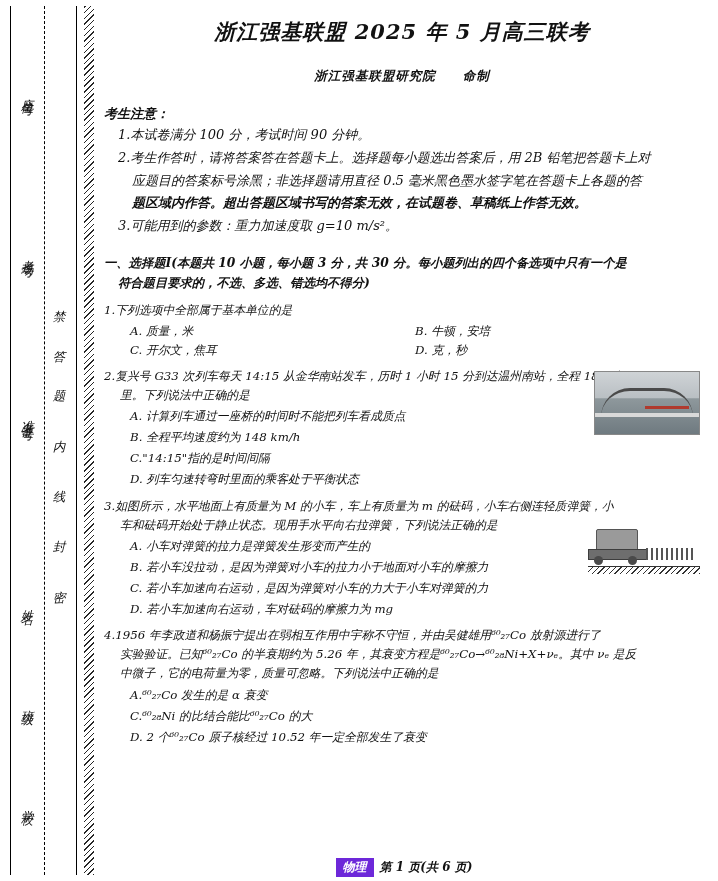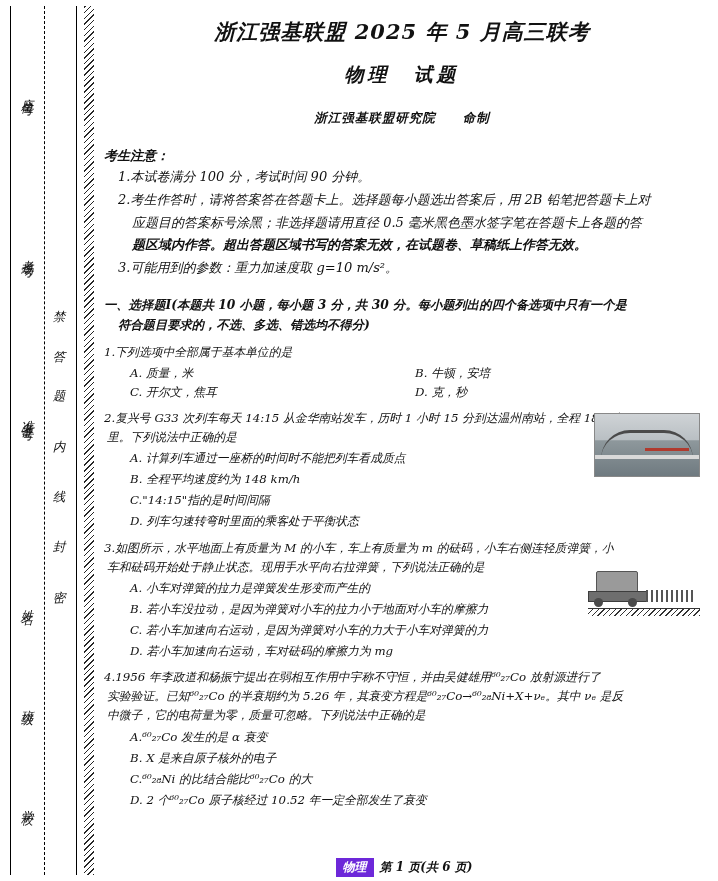--- a/index.html
+++ b/index.html
@@ -52,21 +52,21 @@
 
   .notice-head{font-size:13px;font-weight:bold;margin:20px 0 2px 0;}
   .notice-item{font-size:13px;line-height:1.6;margin:2px 0 0 14px;text-indent:0;}
   .notice-item .ind{display:block;margin-left:14px;}
   .bold{font-weight:bold;}
 
   .sec-head{font-size:12.3px;font-weight:bold;line-height:1.65;margin:16px 0 0 0;}
   .sec-head .ind2{display:block;margin-left:14px;}
 
   .q{font-size:11.8px;line-height:1.62;margin:7px 0 0 0;position:relative;}
-  .q .cont{display:block;margin-left:3px;}
+  .q .cont{display:block;margin-left:16px;}
   .opts{margin:2px 0 0 26px;font-size:11.8px;line-height:1.62;}
   .optrow{display:flex;}
   .optrow .o{width:50%;}
   .opt{margin:2px 0 0 0;}
 
   .with-img{position:relative;min-height:0;}
   .fig{position:absolute;border:1px solid #888;background:#cfcfcf;}
   .fig.bridge{right:0px;top:4px;width:104px;height:62px;
     background:
       linear-gradient(180deg,#cfd3d6 0%,#b9bfc3 42%,#8e989c 43%,#6f7a80 100%);
@@ -119,21 +119,20 @@
     <div class="vitem c2" style="top:380px;">题</div>
     <div class="vitem c2" style="top:430px;">内</div>
     <div class="vitem c2" style="top:480px;">线</div>
     <div class="vitem c2" style="top:530px;">封</div>
     <div class="vitem c2" style="top:580px;">密</div>
   </div>
 
   <div class="content">
 
     <h1 class="title">浙江强基联盟 2025 年 5 月高三联考</h1>
-    <h2 class="subject">物理　试题</h2>
     <div class="byline">浙江强基联盟研究院　　命制</div>
 
     <div class="notice-head">考生注意：</div>
     <div class="notice-item">1.本试卷满分 100 分，考试时间 90 分钟。</div>
     <div class="notice-item">2.考生作答时，请将答案答在答题卡上。选择题每小题选出答案后，用 2B 铅笔把答题卡上对</div>
     <div class="notice-item">
         <span class="ind">应题目的答案标号涂黑；非选择题请用直径 0.5 毫米黑色墨水签字笔在答题卡上各题的答</span>
       </div>
     <div class="notice-item">
         <span class="ind bold">题区域内作答。超出答题区域书写的答案无效，在试题卷、草稿纸上作答无效。</span>
@@ -192,21 +191,20 @@
         <div class="hatch2"></div>
       </div>
     </div>
 
     <div class="q">
       <span>4.</span><span>1956 年李政道和杨振宁提出在弱相互作用中宇称不守恒，并由吴健雄用⁶⁰₂₇Co 放射源进行了</span>
       <span class="cont">实验验证。已知⁶⁰₂₇Co 的半衰期约为 5.26 年，其衰变方程是⁶⁰₂₇Co→⁶⁰₂₈Ni+X+νₑ。其中 νₑ 是反</span>
       <span class="cont">中微子，它的电荷量为零，质量可忽略。下列说法中正确的是</span>
       <div class="opts">
         <div class="opt">A.⁶⁰₂₇Co 发生的是 α 衰变</div>
-        <div class="opt">B. X 是来自原子核外的电子</div>
         <div class="opt">C.⁶⁰₂₈Ni 的比结合能比⁶⁰₂₇Co 的大</div>
         <div class="opt">D. 2 个⁶⁰₂₇Co 原子核经过 10.52 年一定全部发生了衰变</div>
       </div>
     </div>
 
   </div>
 
   <div class="footer">
     <span class="fbox">物理</span><span>第 1 页(共 6 页)</span>
   </div>

